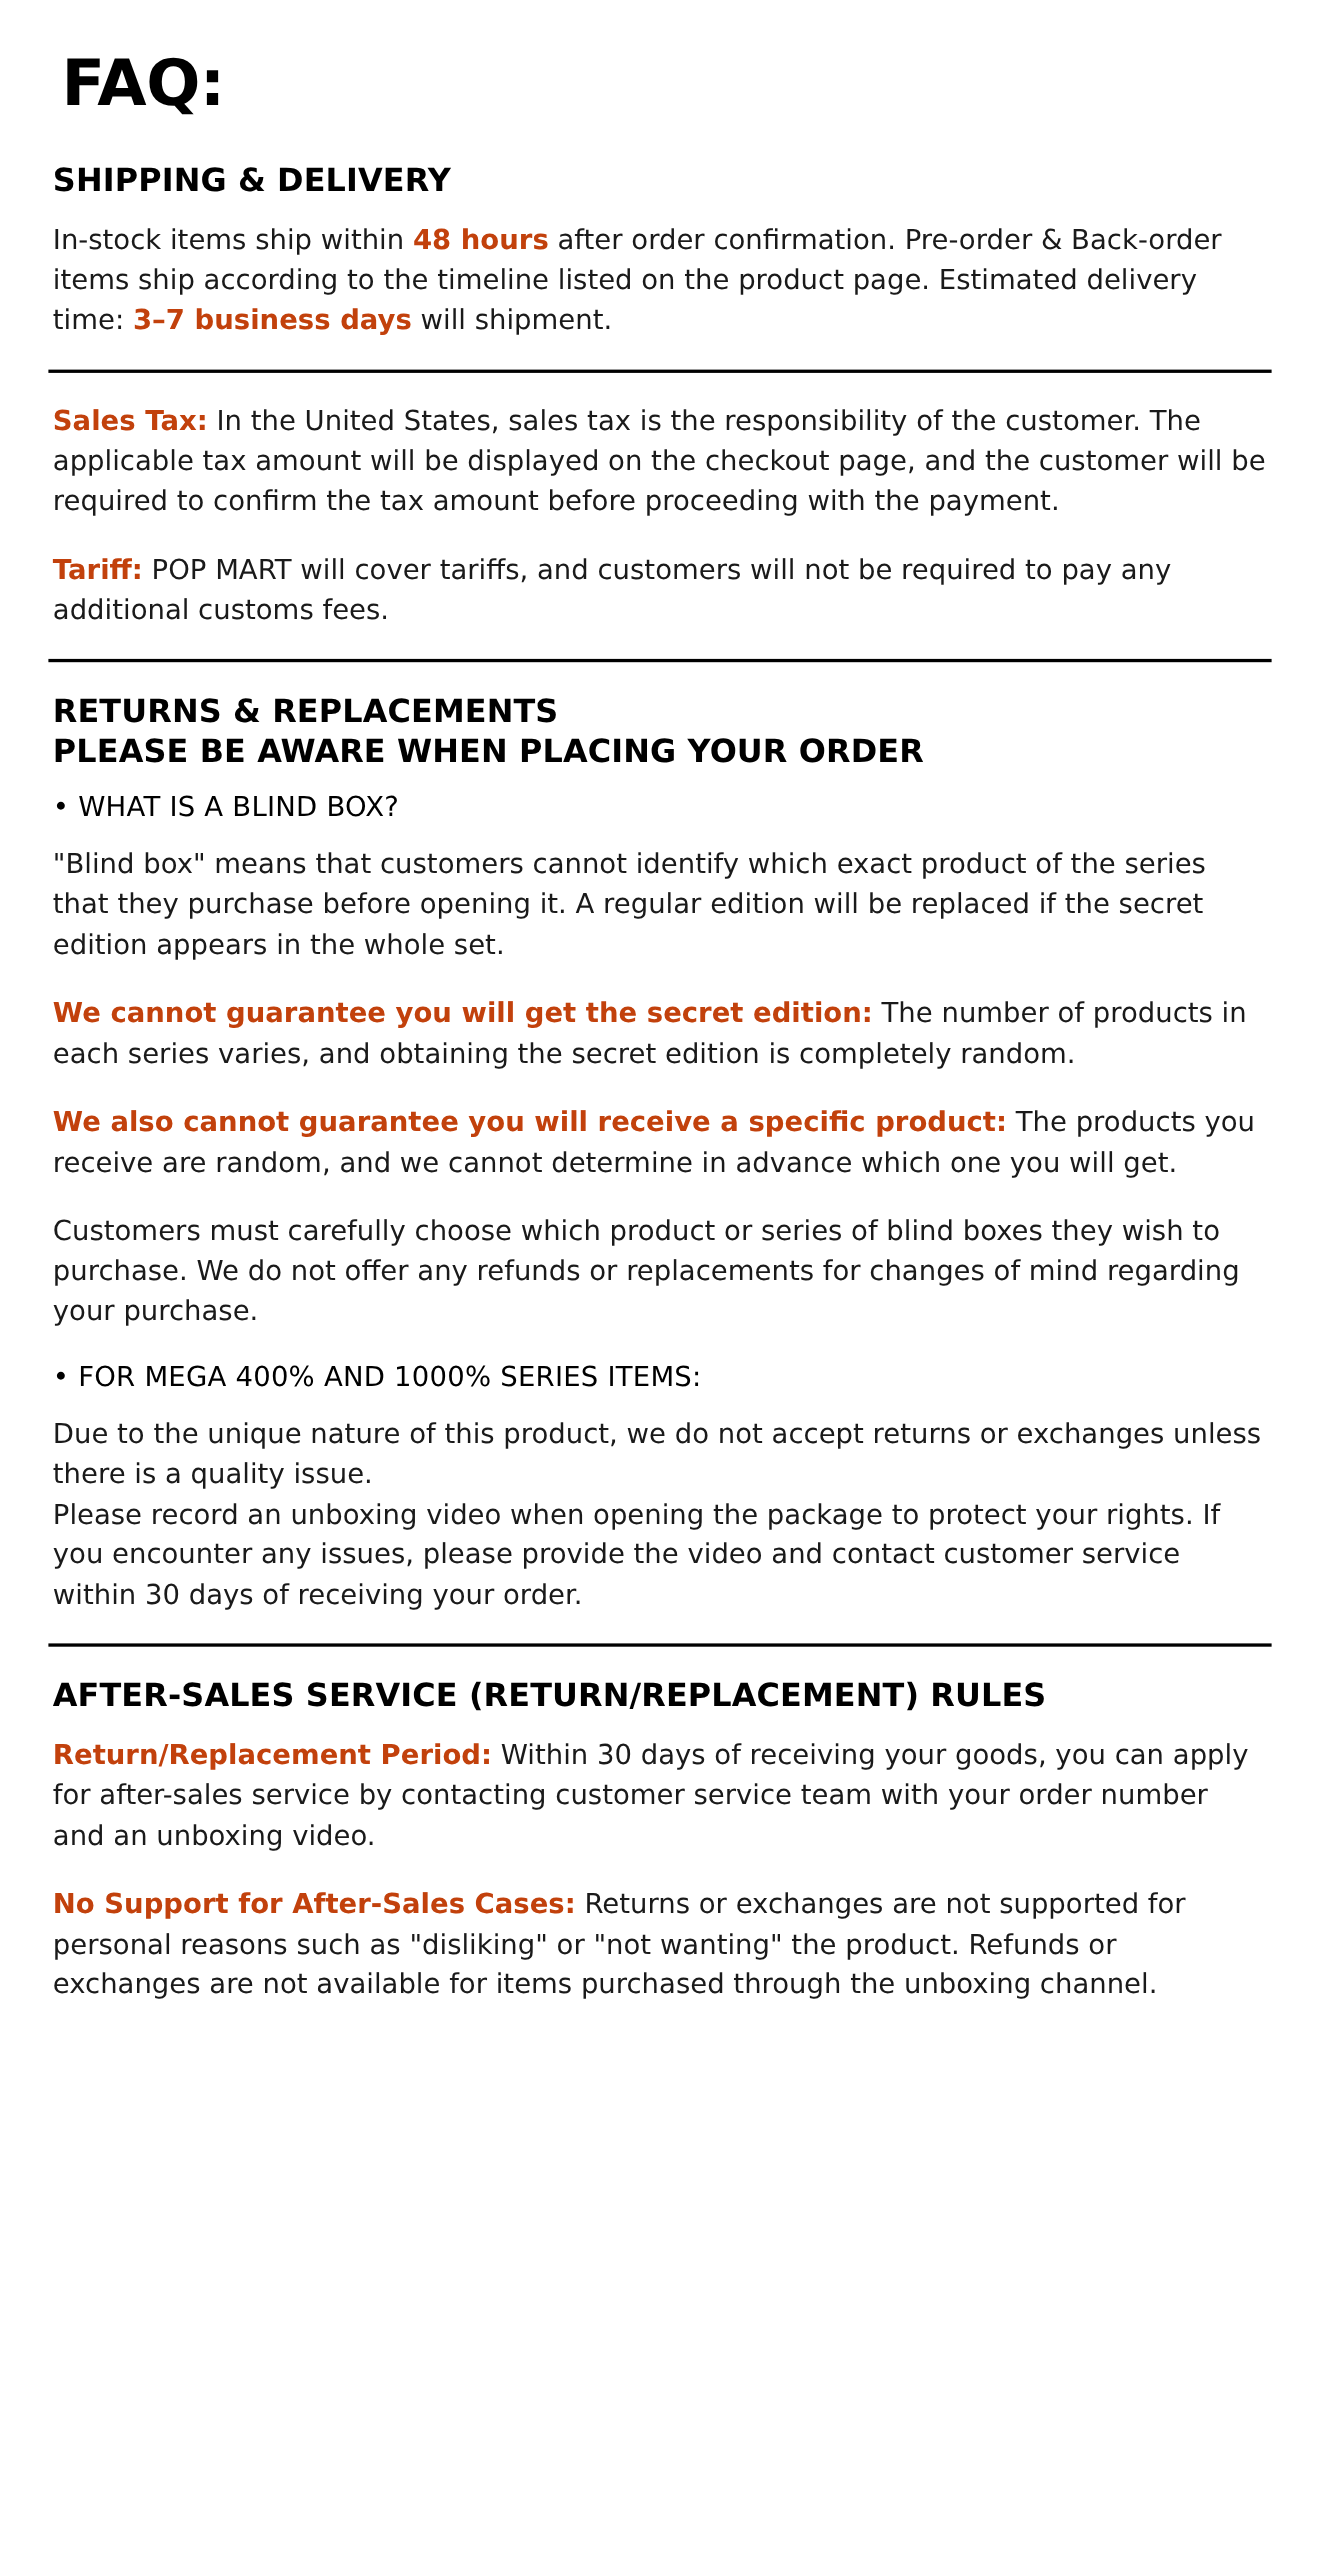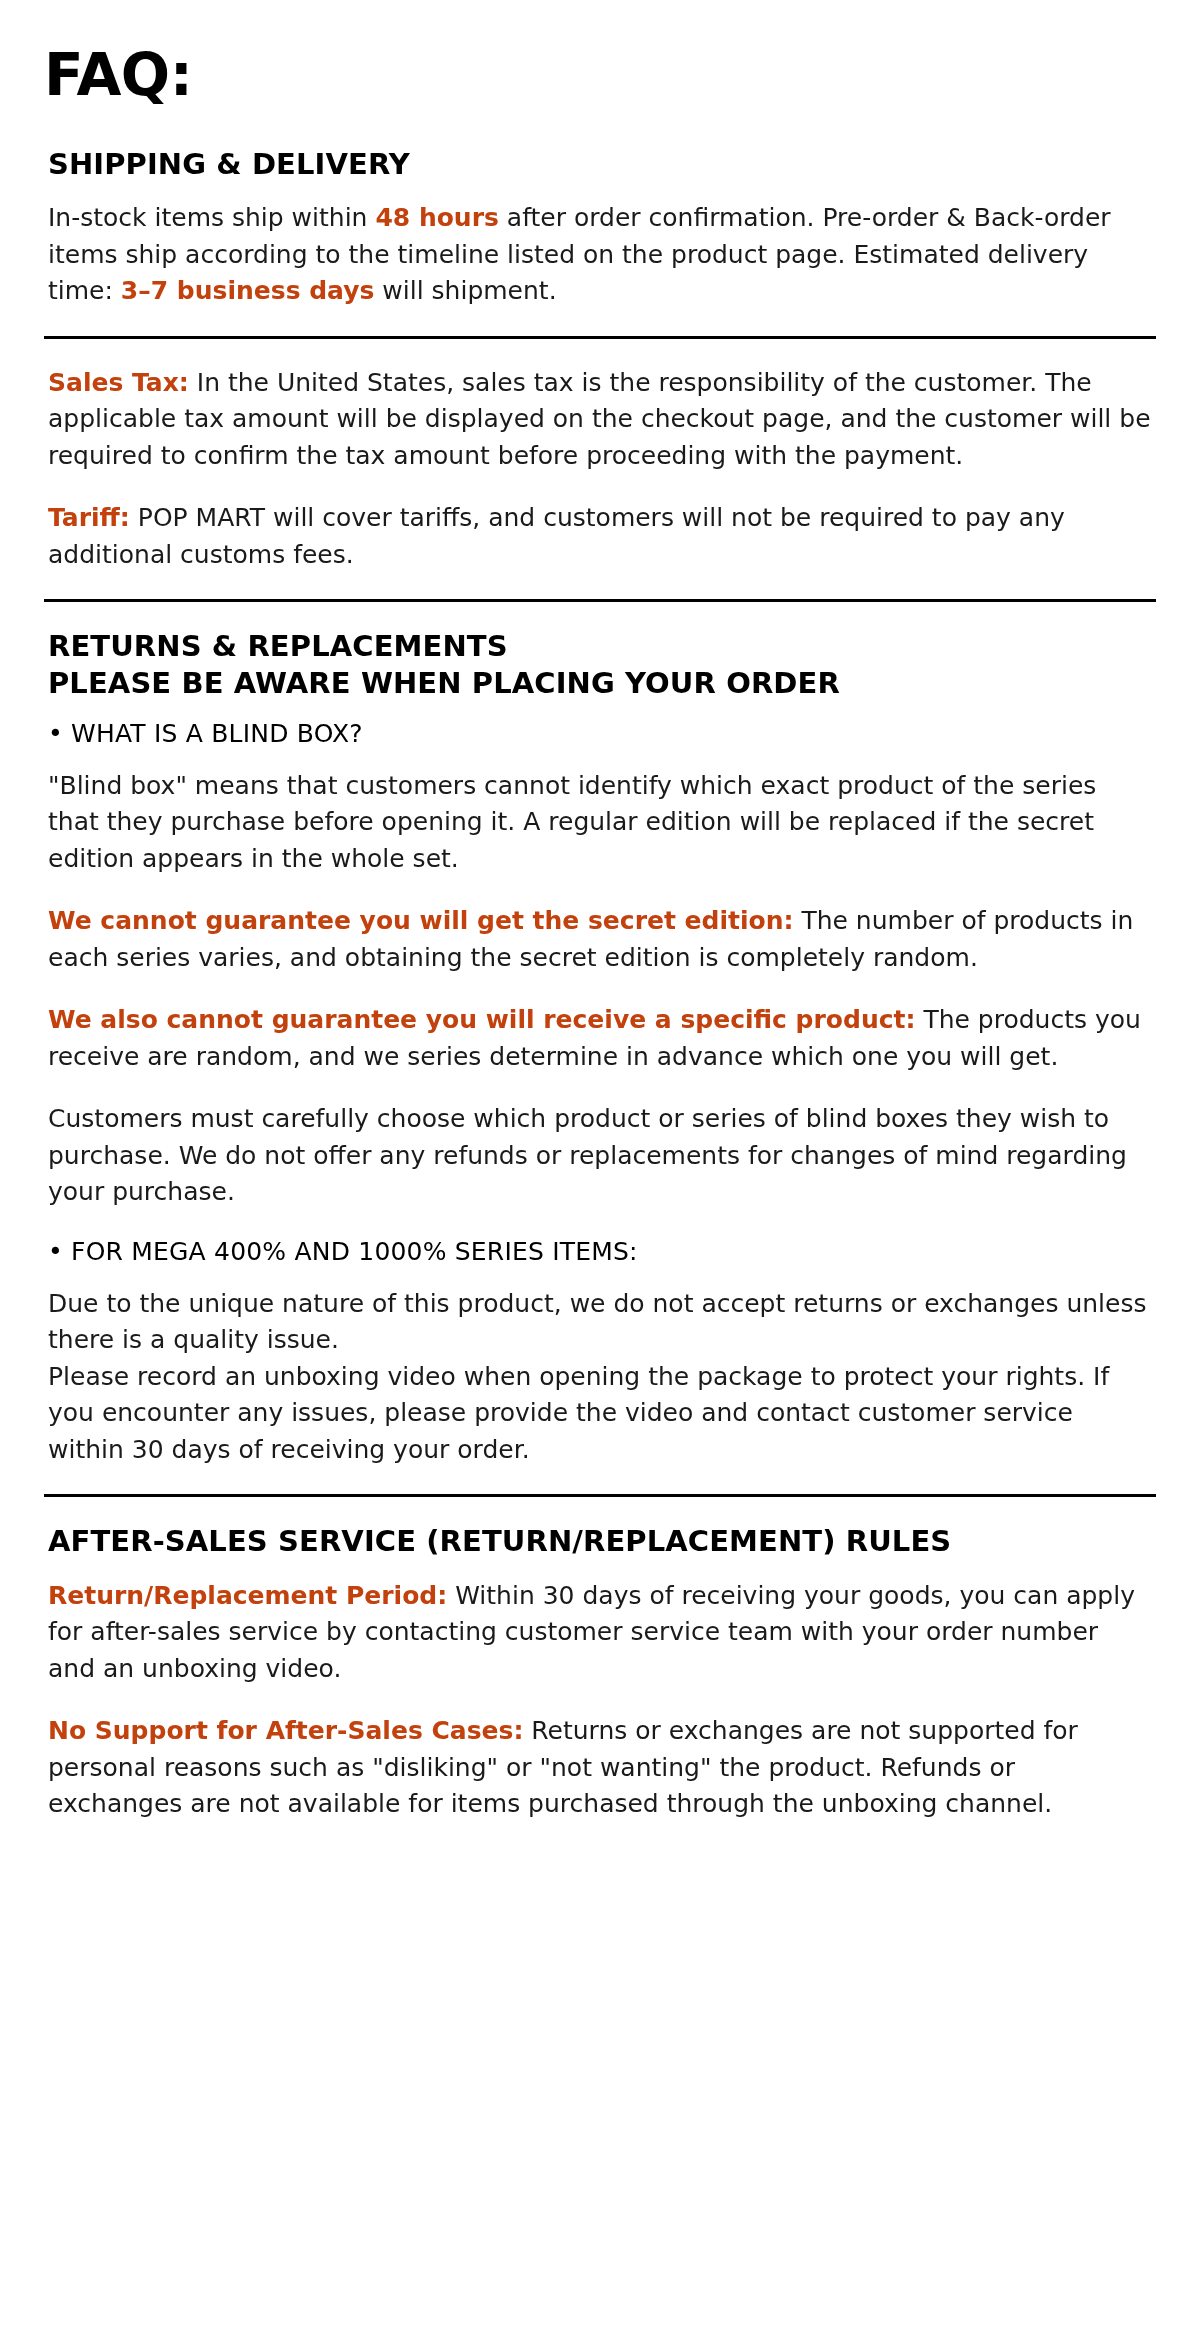--- a/index.html
+++ b/index.html
@@ -17,21 +17,21 @@
   .page {
     box-sizing: border-box;
     width: 1200px;
     padding: 46px 44px 0 44px;
   }
   .faq-title {
     font-size: 58px;
     font-weight: 800;
     letter-spacing: -0.5px;
     line-height: 1.0;
-    margin: 0 0 42px 0;
+    margin: 0 0 42px 12px;
     color: #000000;
   }
   .section {
     margin: 4px;
   }
   .section-heading {
     font-size: 29px;
     font-weight: 800;
     letter-spacing: 0.1px;
     line-height: 1.25;
@@ -107,21 +107,21 @@
 
     <p class="bullet-heading">• WHAT IS A BLIND BOX?</p>
 
     <p class="para">"Blind box" means that customers cannot identify which exact product of the series that they purchase before opening it. A regular edition will be replaced if the secret edition appears in the whole set.</p>
 
     <p class="para">
       <b>We cannot guarantee you will get the secret edition:</b><span> The number of products in each series varies, and obtaining the secret edition is completely random.</span>
     </p>
 
     <p class="para">
-      <b>We also cannot guarantee you will receive a specific product:</b><span> The products you receive are random, and we series determine in advance which one you will get.</span>
+      <b>We also cannot guarantee you will receive a specific product:</b><span> The products you receive are random, and we cannot determine in advance which one you will get.</span>
     </p>
 
     <p class="para">Customers must carefully choose which product or series of blind boxes they wish to purchase. We do not offer any refunds or replacements for changes of mind regarding your purchase.</p>
 
     <p class="bullet-heading">• FOR MEGA 400% AND 1000% SERIES ITEMS:</p>
 
     <p class="para tight">Due to the unique nature of this product, we do not accept returns or exchanges unless there is a quality issue.</p>
     <p class="para">Please record an unboxing video when opening the package to protect your rights. If you encounter any issues, please provide the video and contact customer service within 30 days of receiving your order.</p>
   </div>
 

